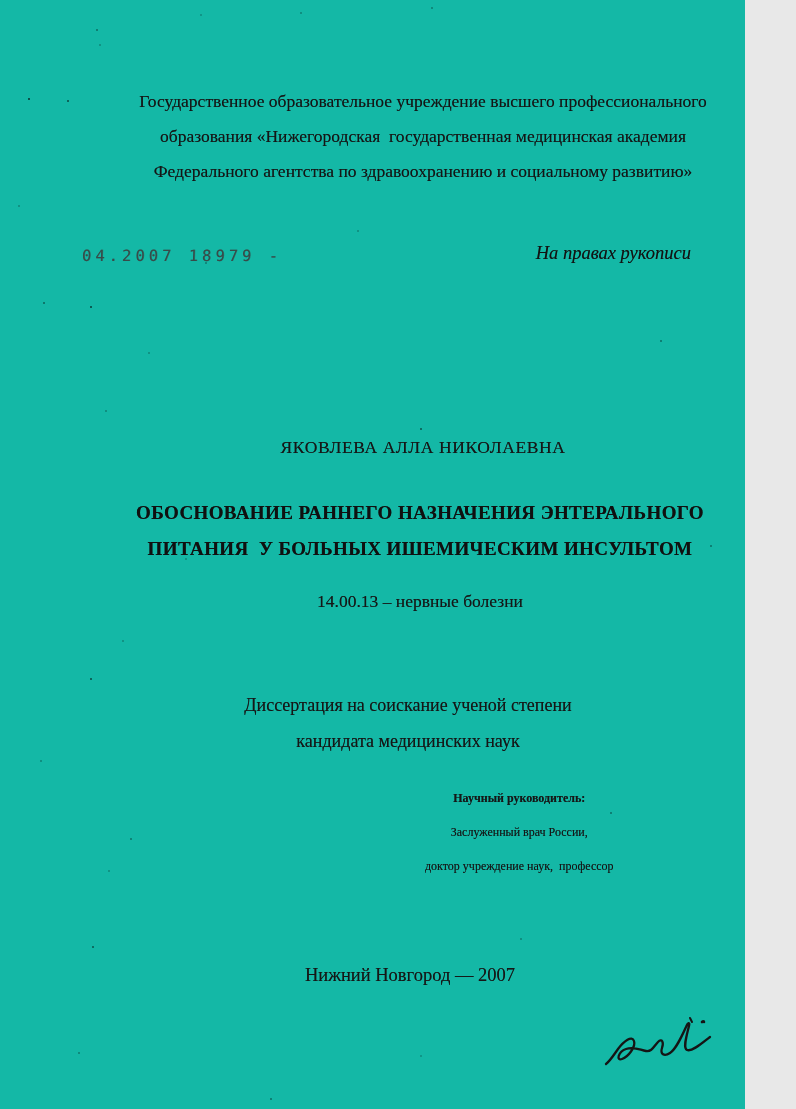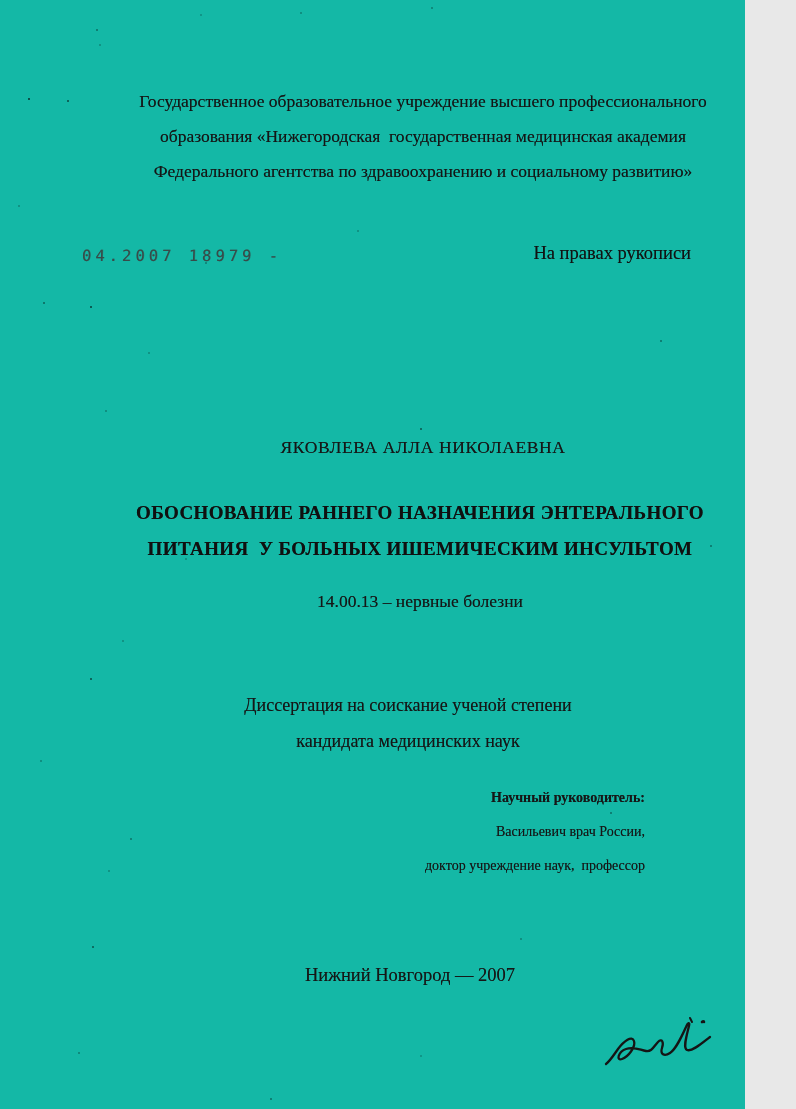--- a/index.html
+++ b/index.html
@@ -43,20 +43,21 @@
     color: #3d3d3d;
     opacity: 0.88;
     transform: skewX(-2deg);
     text-shadow: 0.5px 0 0 rgba(60,60,60,0.5);
   }
 
   
   .manuscript-note {
     top: 243px;
     right: 54px;
+    font-style: italic;
     font-size: 18.5px;
     color: #121212;
     text-shadow: 0 0 0.5px rgba(18,18,18,0.5);
   }
 
   
   .author {
     top: 437px;
     font-size: 17.5px;
     letter-spacing: 0.6px;
@@ -90,23 +91,23 @@
     font-size: 18px;
     line-height: 36px;
     transform: translateX(10px);
     text-shadow: 0 0 0.5px rgba(18,18,18,0.55);
   }
 
   
   .supervisor-block {
     top: 781px;
     left: 425px;
-    font-size: 14px;
+    font-size: 12px;
     line-height: 34px;
-    text-align: right;
+    text-align: center;
     text-shadow: 0 0 0.5px rgba(18,18,18,0.55);
   }
   .supervisor-label { font-weight: bold; }
 
   
   .footer-line {
     top: 965px;
     font-size: 18.5px;
     transform: translateX(12px);
     text-shadow: 0 0 0.5px rgba(18,18,18,0.55);
@@ -188,21 +189,21 @@
 
   <div class="abs center specialty">14.00.13 – нервные болезни</div>
 
   <div class="abs center thesis-block">
     <div class="line">Диссертация на соискание ученой степени</div>
     <div class="line">кандидата медицинских наук</div>
   </div>
 
   <div class="abs supervisor-block">
     <div class="line supervisor-label">Научный руководитель:</div>
-    <div class="line">Васильевич врач России,</div>
+    <div class="line">Заслуженный врач России,</div>
     <div class="line">доктор учреждение наук,  профессор</div>
   </div>
 
   <div class="abs center footer-line">Нижний Новгород — 2007</div>
 
   <svg class="abs signature" viewBox="0 0 134 62">
     <path d="M4,48 C8,45 11,40 16,33 C22,25 30,19 32,25 C34,31 26,41 20,43 C14,45 16,36 24,33 C32,30 38,34 44,35 C50,36 52,30 56,26 C60,22 62,26 60,32 C58,38 62,41 68,37 C74,33 79,22 84,11 C86,6 88,6 87,10 C84,22 81,32 85,34 C90,36 99,28 108,21" fill="none" stroke="#151515" stroke-width="2.3" stroke-linecap="round" stroke-linejoin="round"></path>
     <path d="M100,6 C101,5 102,5 102,6" fill="none" stroke="#151515" stroke-width="2.6" stroke-linecap="round"></path>
     <path d="M88,2 L90,6" fill="none" stroke="#151515" stroke-width="2" stroke-linecap="round"></path>
   </svg>

